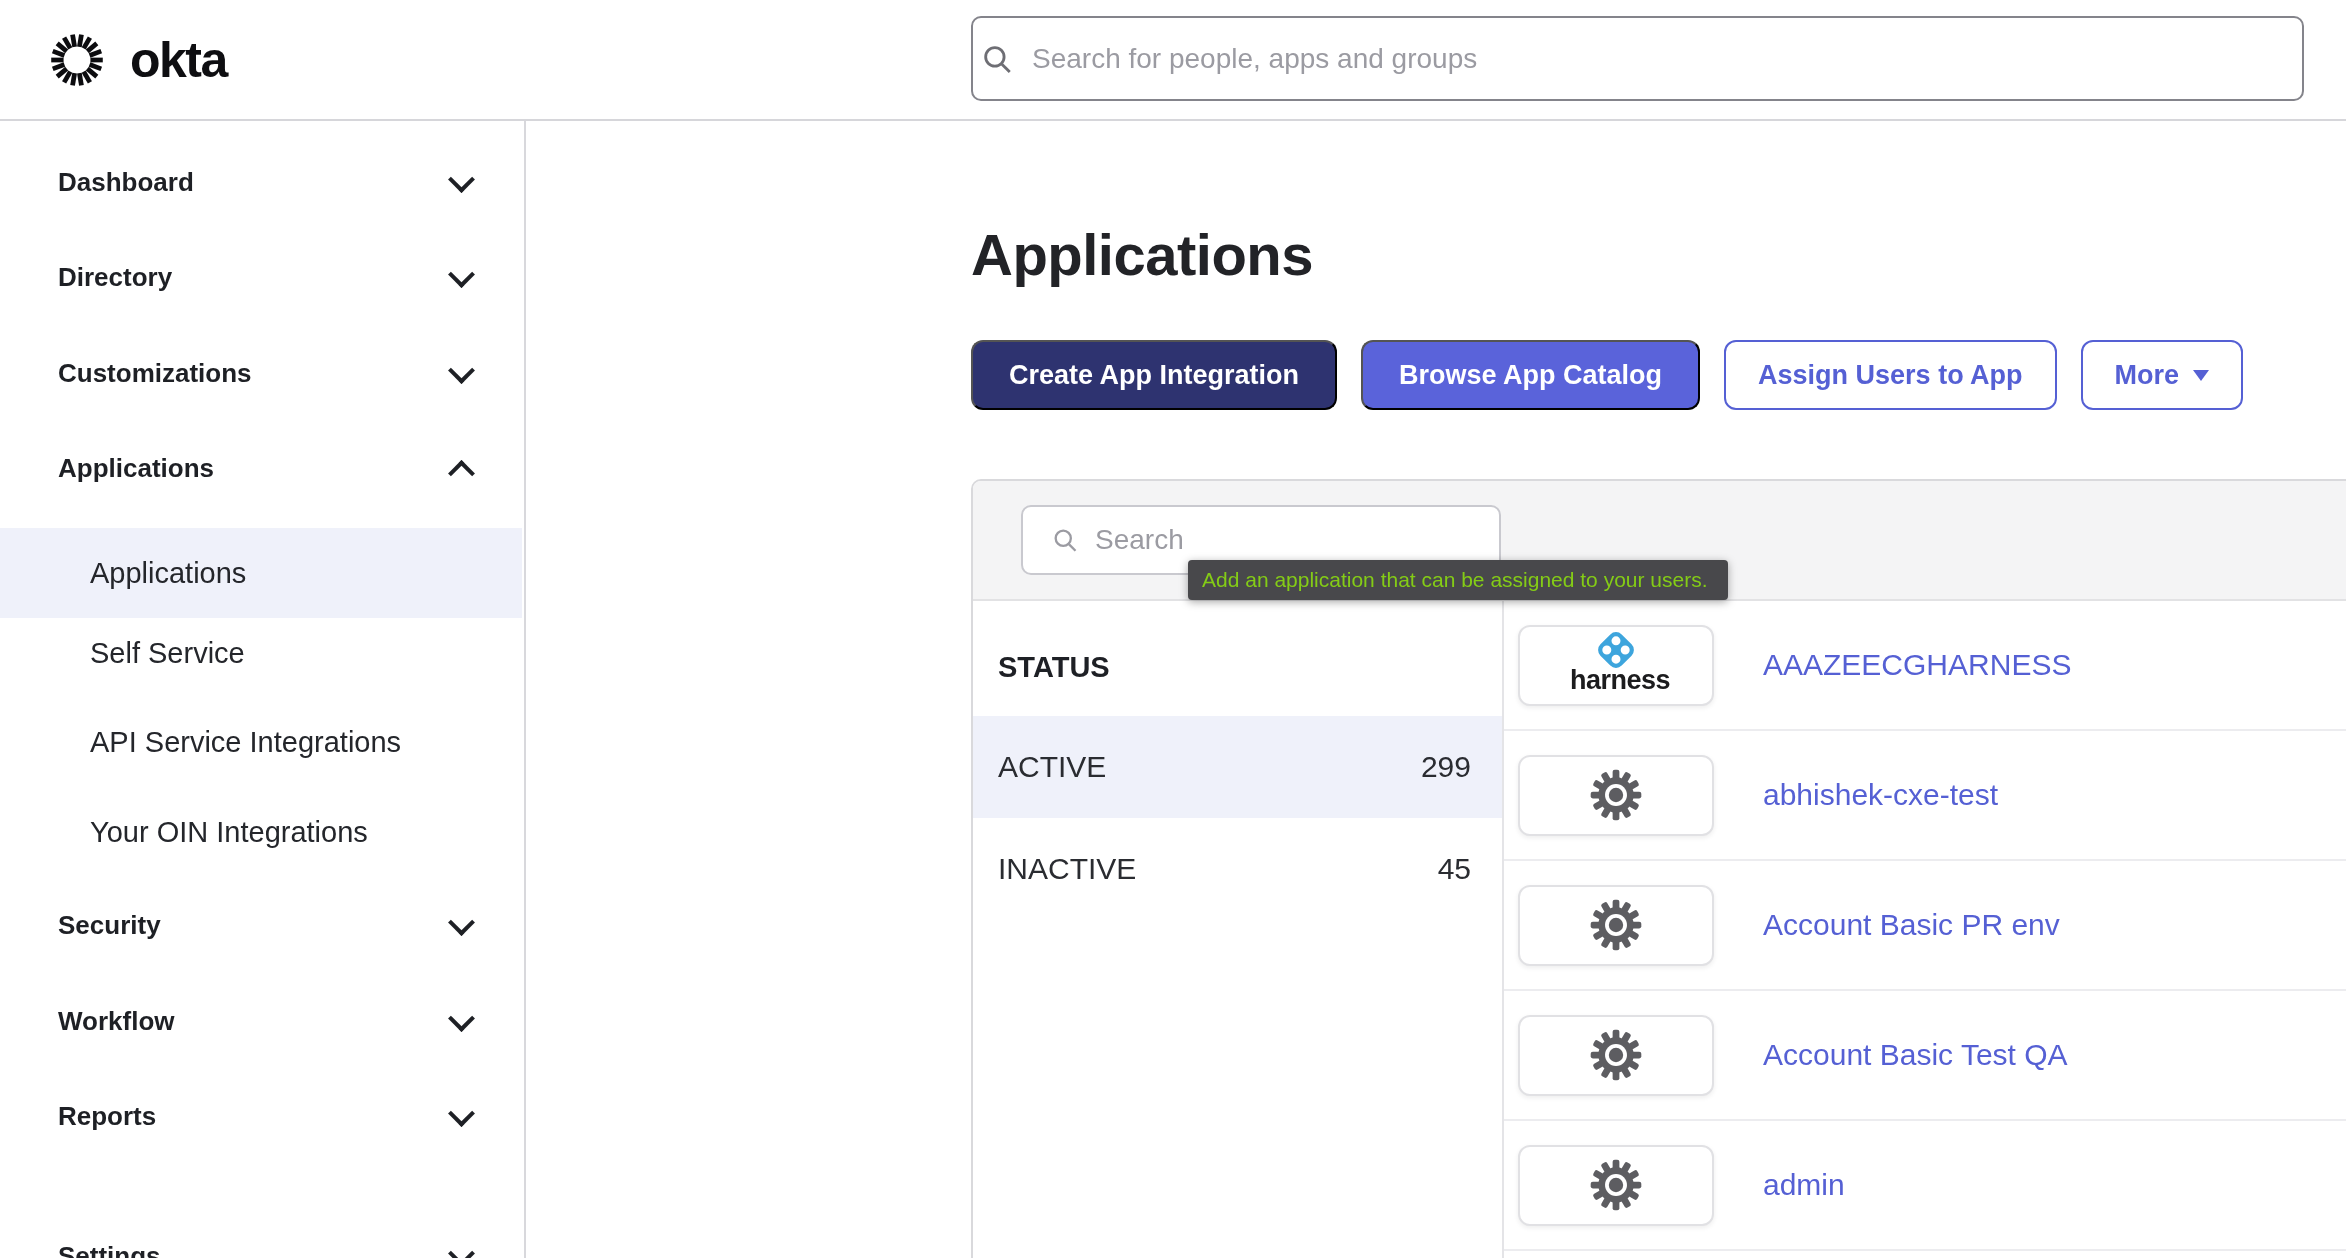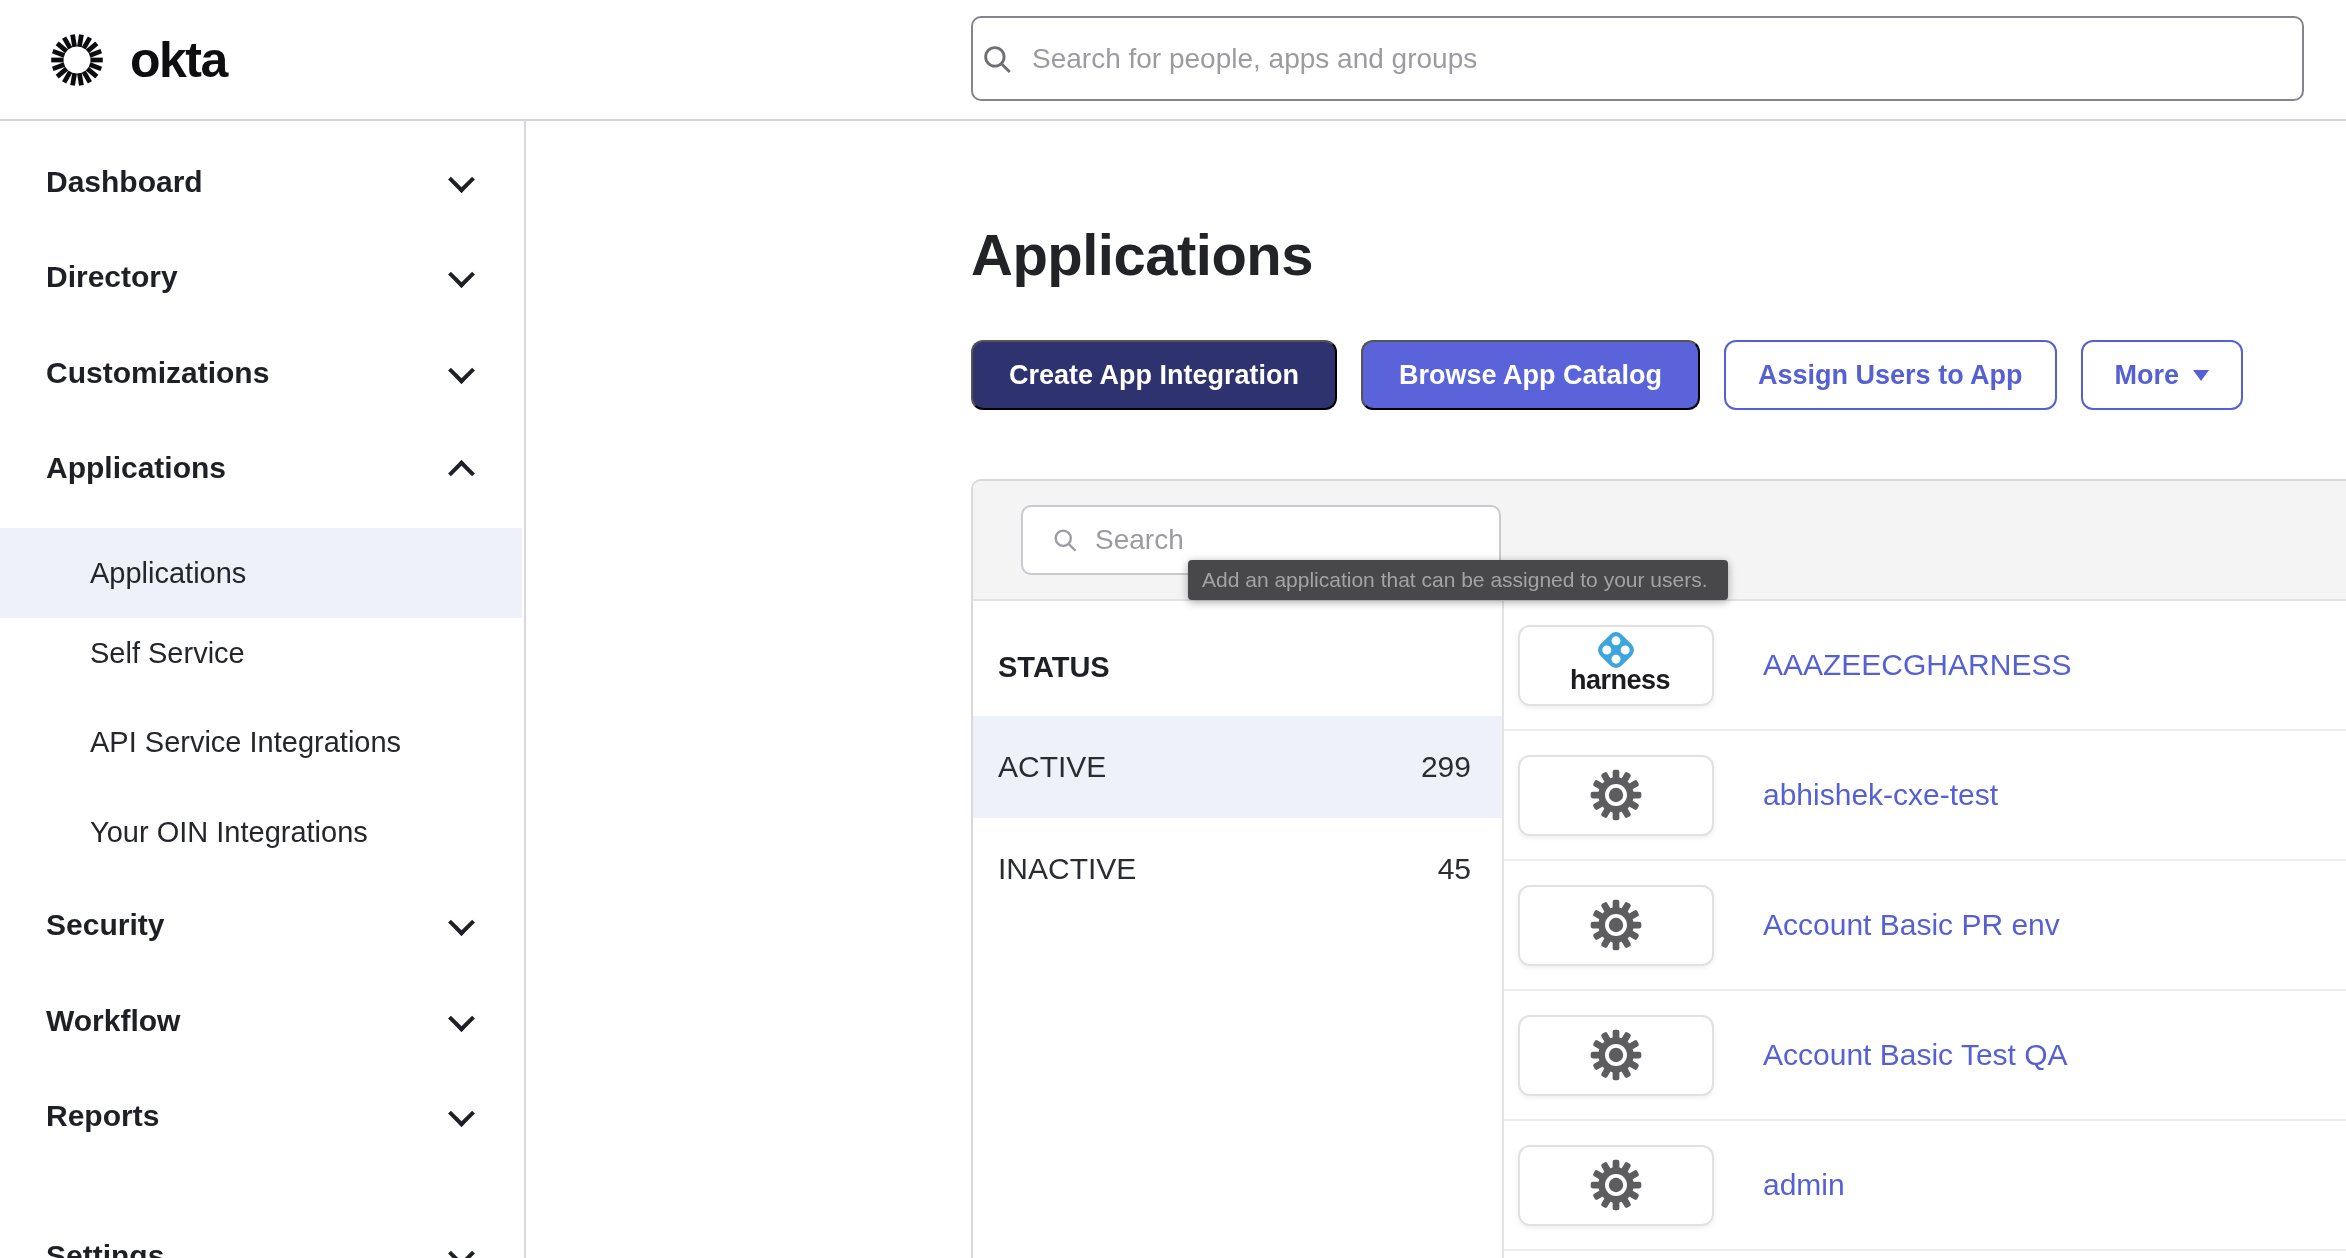--- a/index.html
+++ b/index.html
@@ -15,22 +15,22 @@
   .top-search{position:absolute;left:971px;top:16px;width:1333px;height:85px;box-sizing:border-box;
               border:2px solid #84848b;border-radius:10px;display:flex;align-items:center;
               padding:0 7px;background:#fff;}
   .top-search input{border:none;outline:none;flex:1;font-size:28px;margin-left:16px;
                     font-family:"Liberation Sans",sans-serif;color:#333;background:transparent;}
   .top-search input::placeholder,.panel-search input::placeholder{color:#9b9ba2;opacity:1;}
 
   
   .sidebar{position:absolute;left:0;top:121px;width:526px;height:1137px;background:#fff;
            border-right:2px solid #d8d8dc;box-sizing:border-box;z-index:2;}
-  .side-item{position:absolute;left:0;right:2px;height:60px;line-height:60px;padding-left:46px;
-             font-size:30px;font-weight:700;color:#1e2025;cursor:pointer;}
+  .side-item{position:absolute;left:0;right:2px;height:60px;line-height:60px;padding-left:58px;
+             font-size:26px;font-weight:700;color:#1e2025;cursor:pointer;}
   .side-sub{position:absolute;left:0;right:2px;height:60px;line-height:60px;padding-left:90px;
             font-size:29px;font-weight:400;color:#24262b;cursor:pointer;}
   .sub-highlight{position:absolute;left:0;right:2px;top:407px;height:90px;background:#eff1fa;}
   .si-dashboard{top:31px}.si-directory{top:126px}.si-customizations{top:222px}.si-applications{top:317px}
   .ssub-applications{top:422px}.ssub-self{top:502px}.ssub-api{top:591px}.ssub-oin{top:681px}
   .si-security{top:774px}.si-workflow{top:870px}.si-reports{top:965px}.si-settings{top:1105px}
   .chev{position:absolute;left:452px;width:15px;height:15px;
         border-right:4px solid #1e2025;border-bottom:4px solid #1e2025;}
   .chev.down{top:18px;transform:rotate(45deg);}
   .chev.up{top:26px;transform:rotate(-135deg);}
@@ -74,21 +74,21 @@
   .gear-svg{width:54px;height:54px;}
   .harness-wrap{display:flex;align-items:center;flex-direction:column;}
   .h-diamond{width:30px;height:30px;background:#3da5dd;border-radius:8px;transform:rotate(45deg);
              display:grid;grid-template-columns:9px 9px;grid-gap:4px;align-content:center;
              justify-content:center;flex:none;}
   .h-dot{width:9px;height:9px;background:#fff;border-radius:50%;}
   .h-text{margin-left:8px;font-size:27px;font-weight:700;color:#1c1c1e;letter-spacing:-0.5px;}
 
   
   .tooltip{position:absolute;left:660px;top:439px;width:540px;box-sizing:border-box;
-           background:#48484b;color:#a3a3a3;font-size:21px;line-height:24px;padding:8px 14px;
+           background:#48484b;color:#84cc16;font-size:21px;line-height:24px;padding:8px 14px;
            border-radius:4px;box-shadow:0 2px 8px rgba(0,0,0,0.35);z-index:20;}
 </style>
 </head>
 <body>
 
 <div class="screen">
 
   <header class="topbar">
     <div class="brand">
       <svg class="brand-spinner" viewBox="0 0 64 64">

